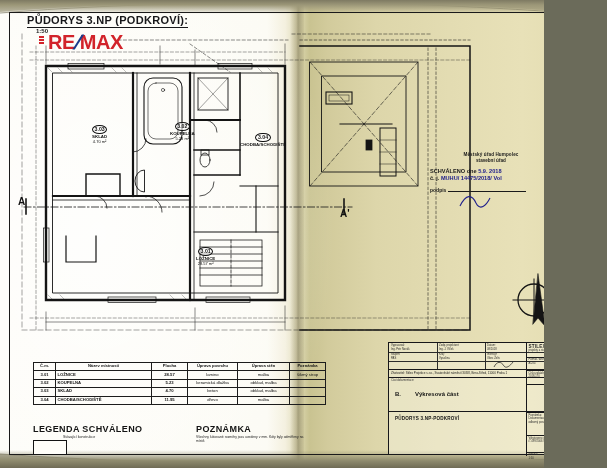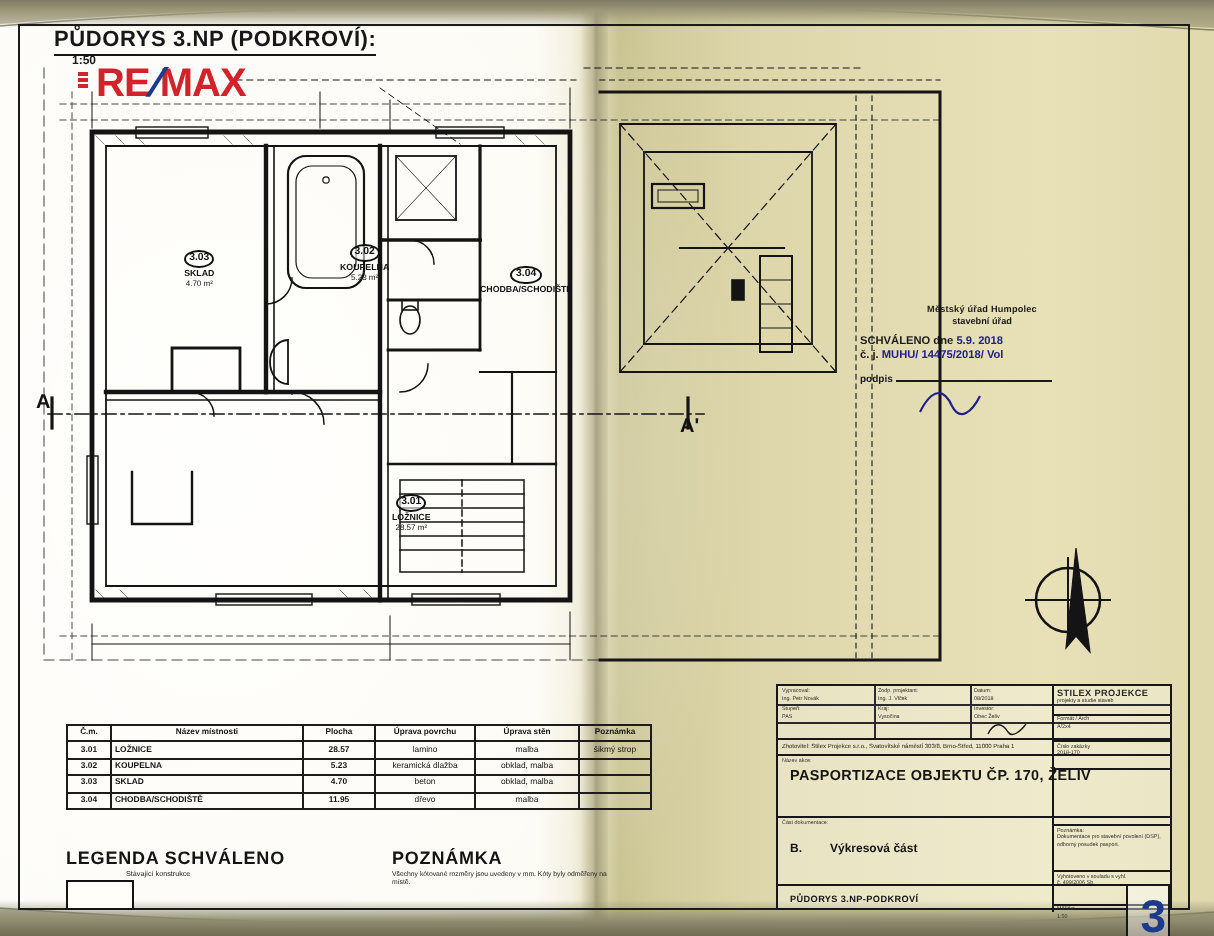--- a/index.html
+++ b/index.html
@@ -1,18 +1,18 @@
 <!DOCTYPE html>
 <html><head>
 <meta charset="utf-8">
 <style>
   html,body{margin:0;padding:0;background:#6b6b5a;}
   body{width:607px;height:468px;overflow:hidden;font-family:"Liberation Sans",sans-serif;}
 
-  #page{position:relative;width:607px;height:468px;overflow:hidden;background:#fdba74;}
+  #page{position:relative;width:544px;height:468px;overflow:hidden;background:#fdba74;}
 
   
   .paper{position:absolute;left:0;top:0;width:607px;height:468px;
     background:
       linear-gradient(90deg,
         #fdfcf7 0%, #fcfbf4 44%, #f4f0df 47%,
         #d9d4ac 49.5%, #c9c391 51%, #d2cb9c 54%,
         #ddd6aa 62%, #e3dcb2 74%, #e8e1b8 86%, #e0d9ad 100%);}
   .paper-tint{position:absolute;inset:0;
     background:radial-gradient(ellipse 70% 120% at 18% 50%,rgba(255,255,255,.75) 0%,rgba(255,255,255,0) 62%);}
@@ -456,24 +456,20 @@
         <span class="sm">Investor:</span><br>
         <span class="sm">Obec Želiv</span>
       </div>
       <svg width="22" height="9" style="position:absolute;left:104px;top:17px;">
         <path d="M1,7 C4,1 8,1 11,6 C13,9 17,6 20,2" stroke="#1a1a1a" stroke-width=".7" fill="none"></path>
       </svg>
     </div>
 
     <div class="tb-firm">Zhotovitel: Stilex Projekce s.r.o., Svatovítské náměstí 303/8, Brno-Střed, 11000 Praha 1</div>
 
-    <div class="tb-row" style="height:30px;">
-      <div class="tb-lbl">Název akce:</div>
-      <div class="tb-val">PASPORTIZACE OBJEKTU ČP. 170, ŽELIV</div>
-    </div>
 
     <div class="tb-row" style="height:33px;">
       <div class="tb-lbl">Část dokumentace:</div>
       <div style="display:flex;align-items:baseline;margin-top:9px;">
         <div class="tb-val2">B.</div>
         <div class="tb-val2" style="padding-left:14px;">Výkresová část</div>
       </div>
     </div>
 
     <div class="tb-row" style="height:14px;border-bottom:none;">

